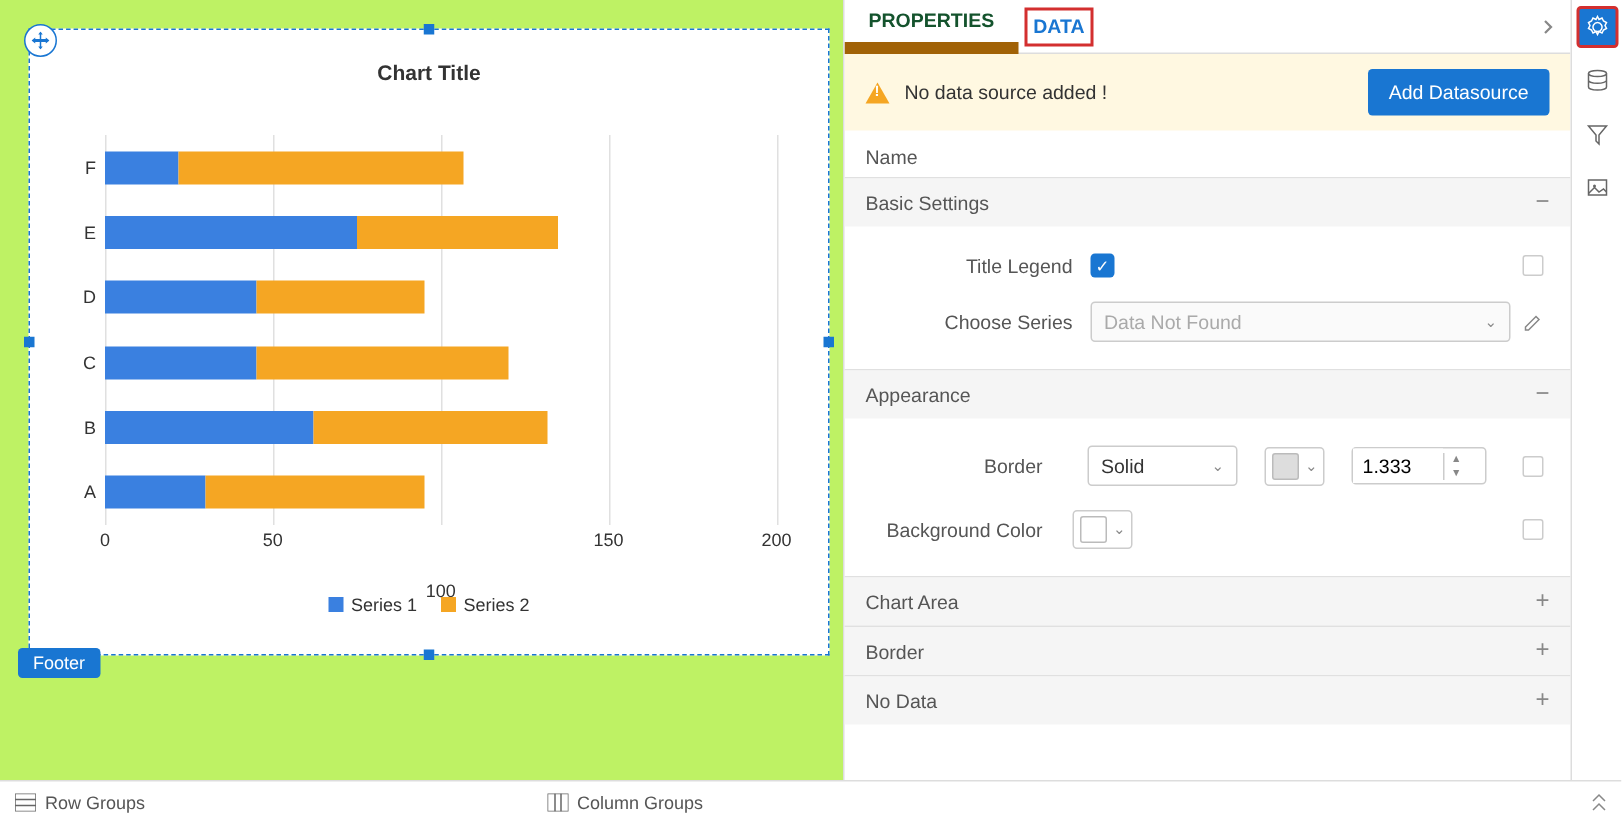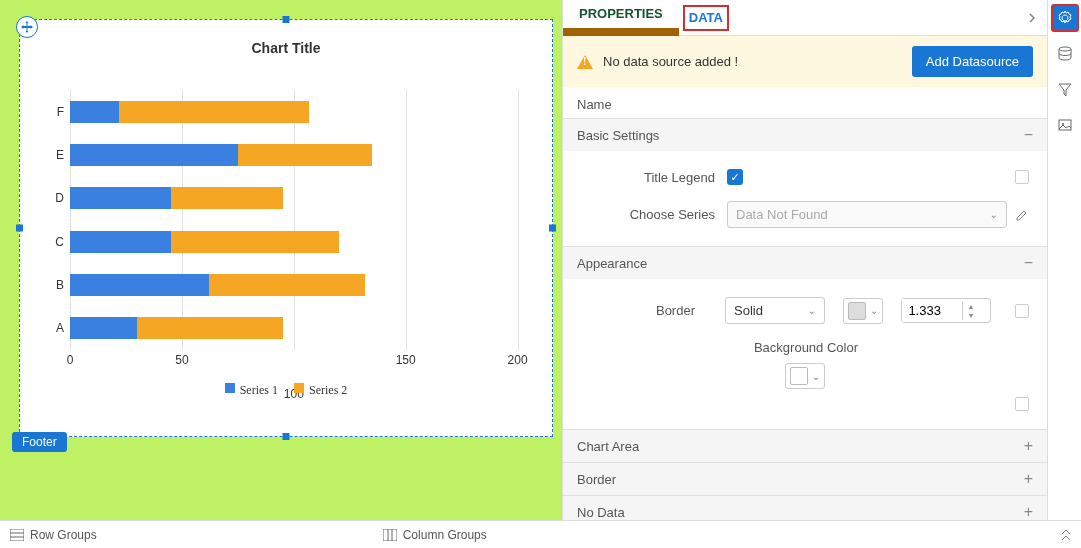--- a/index.html
+++ b/index.html
@@ -19,21 +19,21 @@
 .grid-lines { position: absolute; inset: 0; }
 .grid-lines div { position: absolute; top: 0; bottom: 20px; width: 1px; background: #e0e0e0; }
 .bar-row { position: absolute; left: 0; height: 24px; display: flex; align-items: center; }
 .bar-label { position: absolute; left: -24px; width: 18px; text-align: right; font-size: 12px; }
 .bar-seg { height: 22px; }
 .bar-s1 { background: #3a80e0; }
 .bar-s2 { background: #f5a623; }
 .x-axis { position: absolute; left: 0; right: 0; bottom: 0; height: 20px; }
 .x-tick { position: absolute; font-size: 12px; top: 3px; transform: translateX(-50%); }
 .legend { position: absolute; left: 0; right: 0; bottom: 25px; text-align: center; font-size: 12px; }
-.legend span { display: inline-flex; align-items: flex-start; margin: 13px 8px; font-family: Liberation Serif, serif; }
+.legend span { display: inline-flex; align-items: center; margin: 0 8px; }
 .legend i { width: 10px; height: 10px; margin-right: 5px; display: inline-block; }
 .footer-chip { position: absolute; left: 12px; top: 432px; background: #1976d2; color: #fff; padding: 3px 10px; border-radius: 3px; font-size: 12px; }
 .props-area { flex: 1; display: flex; border-left: 1px solid #ddd; }
 .props-main { flex: 1; display: flex; flex-direction: column; overflow: hidden; }
 .tab-bar { display: flex; height: 36px; border-bottom: 1px solid #ddd; align-items: center; }
 .tab { padding: 0 16px; height: 36px; display: flex; align-items: center; font-size: 13px; font-weight: 600; color: #666; cursor: pointer; }
 .tab.active { color: #14532d; border-bottom: 8px solid #a16207; text-align: center; }
 .tab.data-tab { border: 2px solid #d32f2f; height: 26px; margin-left: 4px; padding: 0 4px; color: #1976d2; }
 .chev { margin-left: auto; padding: 0 10px; color: #888; }
 .ds-banner { display: flex; align-items: center; background: #fff8e1; padding: 10px 14px; gap: 10px; }
@@ -56,21 +56,21 @@
 .edit-ico { margin-left: 8px; width: 18px; color: #888; text-align:center; }
 .color-chip { width: 18px; height: 18px; background: #ddd; border: 1px solid #bbb; border-radius: 2px; }
 .color-dd { display:flex; align-items:center; border:1px solid #ccc; border-radius:3px; padding:3px 4px; gap:4px;}
 .spin-input { border: 1px solid #ccc; border-radius: 3px; width: 90px; display: flex; align-items: center; }
 .spin-input input { border: none; width: 60px; padding: 4px 6px; font-size: 13px; outline:none; }
 .spin-btns { display: flex; flex-direction: column; border-left: 1px solid #ccc; }
 .spin-btns span { font-size: 7px; padding: 1px 4px; color: #888; line-height:1; }
 .side-icons { width: 34px; border-left: 1px solid #ddd; display: flex; flex-direction: column; align-items: center; }
 .side-ico { width: 28px; height: 28px; margin: 4px 0; display: flex; align-items: center; justify-content: center; color: #666; border-radius: 3px; }
 .side-ico.active { background: #1976d2; color: #fff; border: 2px solid #d32f2f; }
-.bottom-bar { height: 28px; border-top: 1px solid #ddd; display: flex; align-items: center; padding: 0 10px; font-size: 12px; color: #555; gap: 26px; }
+.bottom-bar { height: 28px; border-top: 1px solid #ddd; display: flex; align-items: center; padding: 0 10px; font-size: 12px; color: #555; gap: 8px; }
 .bb-item { display: flex; align-items: center; gap: 6px; }
 .bb-col { margin-left: 260px; }
 .bb-chev { margin-left: auto; color: #888; }
 svg { display: block; }
 </style>
 </head>
 <body>
 
 <div class="main-row">
   <div class="canvas-area">
@@ -203,21 +203,21 @@
             </div>
             <div class="spin-input">
               <input value="1.333" style="">
               <div class="spin-btns">
                   <span>▲</span>
                   <span>▼</span>
                 </div>
             </div>
             <div class="chk-empty"></div>
           </div>
-          <div class="prop-row" style="gap:8px;flex-direction:column;">
+          <div class="prop-row" style="gap:8px;">
             <div class="prop-label" style="width:130px;">Background Color</div>
             <div class="color-dd">
               <div class="color-chip" style="background:#fff;"></div>
                 <span class="dd-arrow">⌄</span>
             </div>
             <div class="chk-empty"></div>
           </div>
         </div>
       </div>
 

